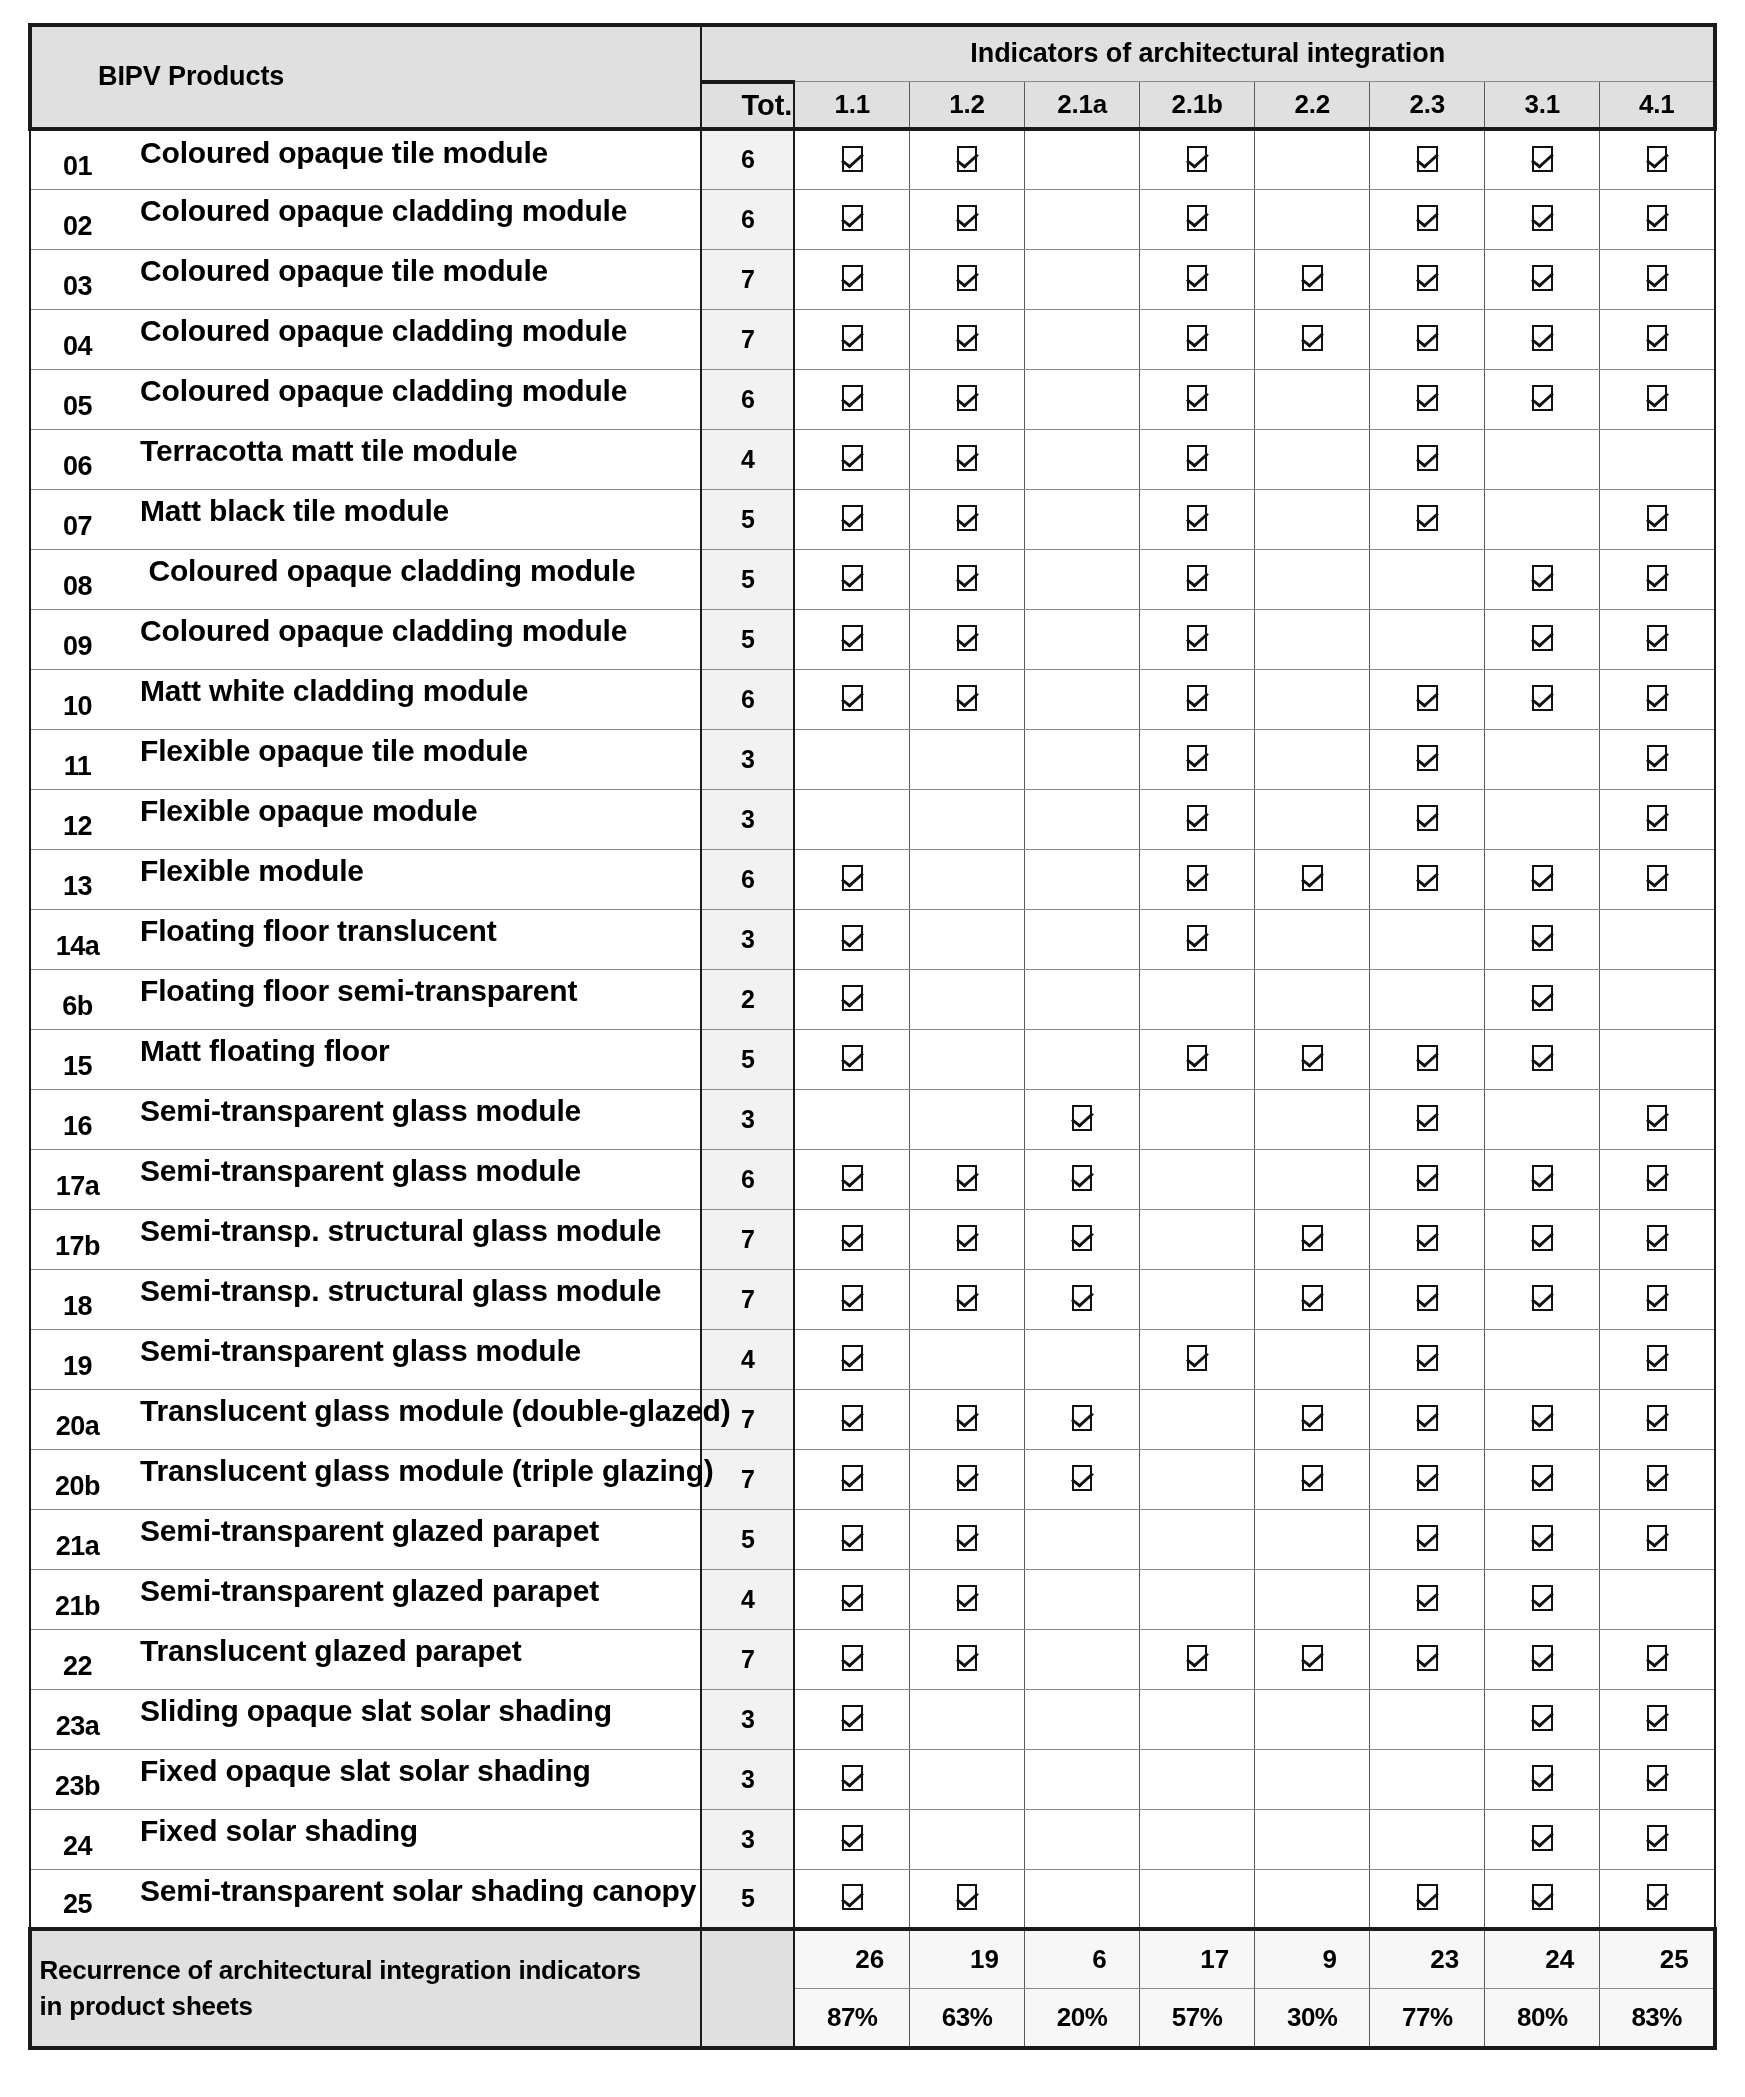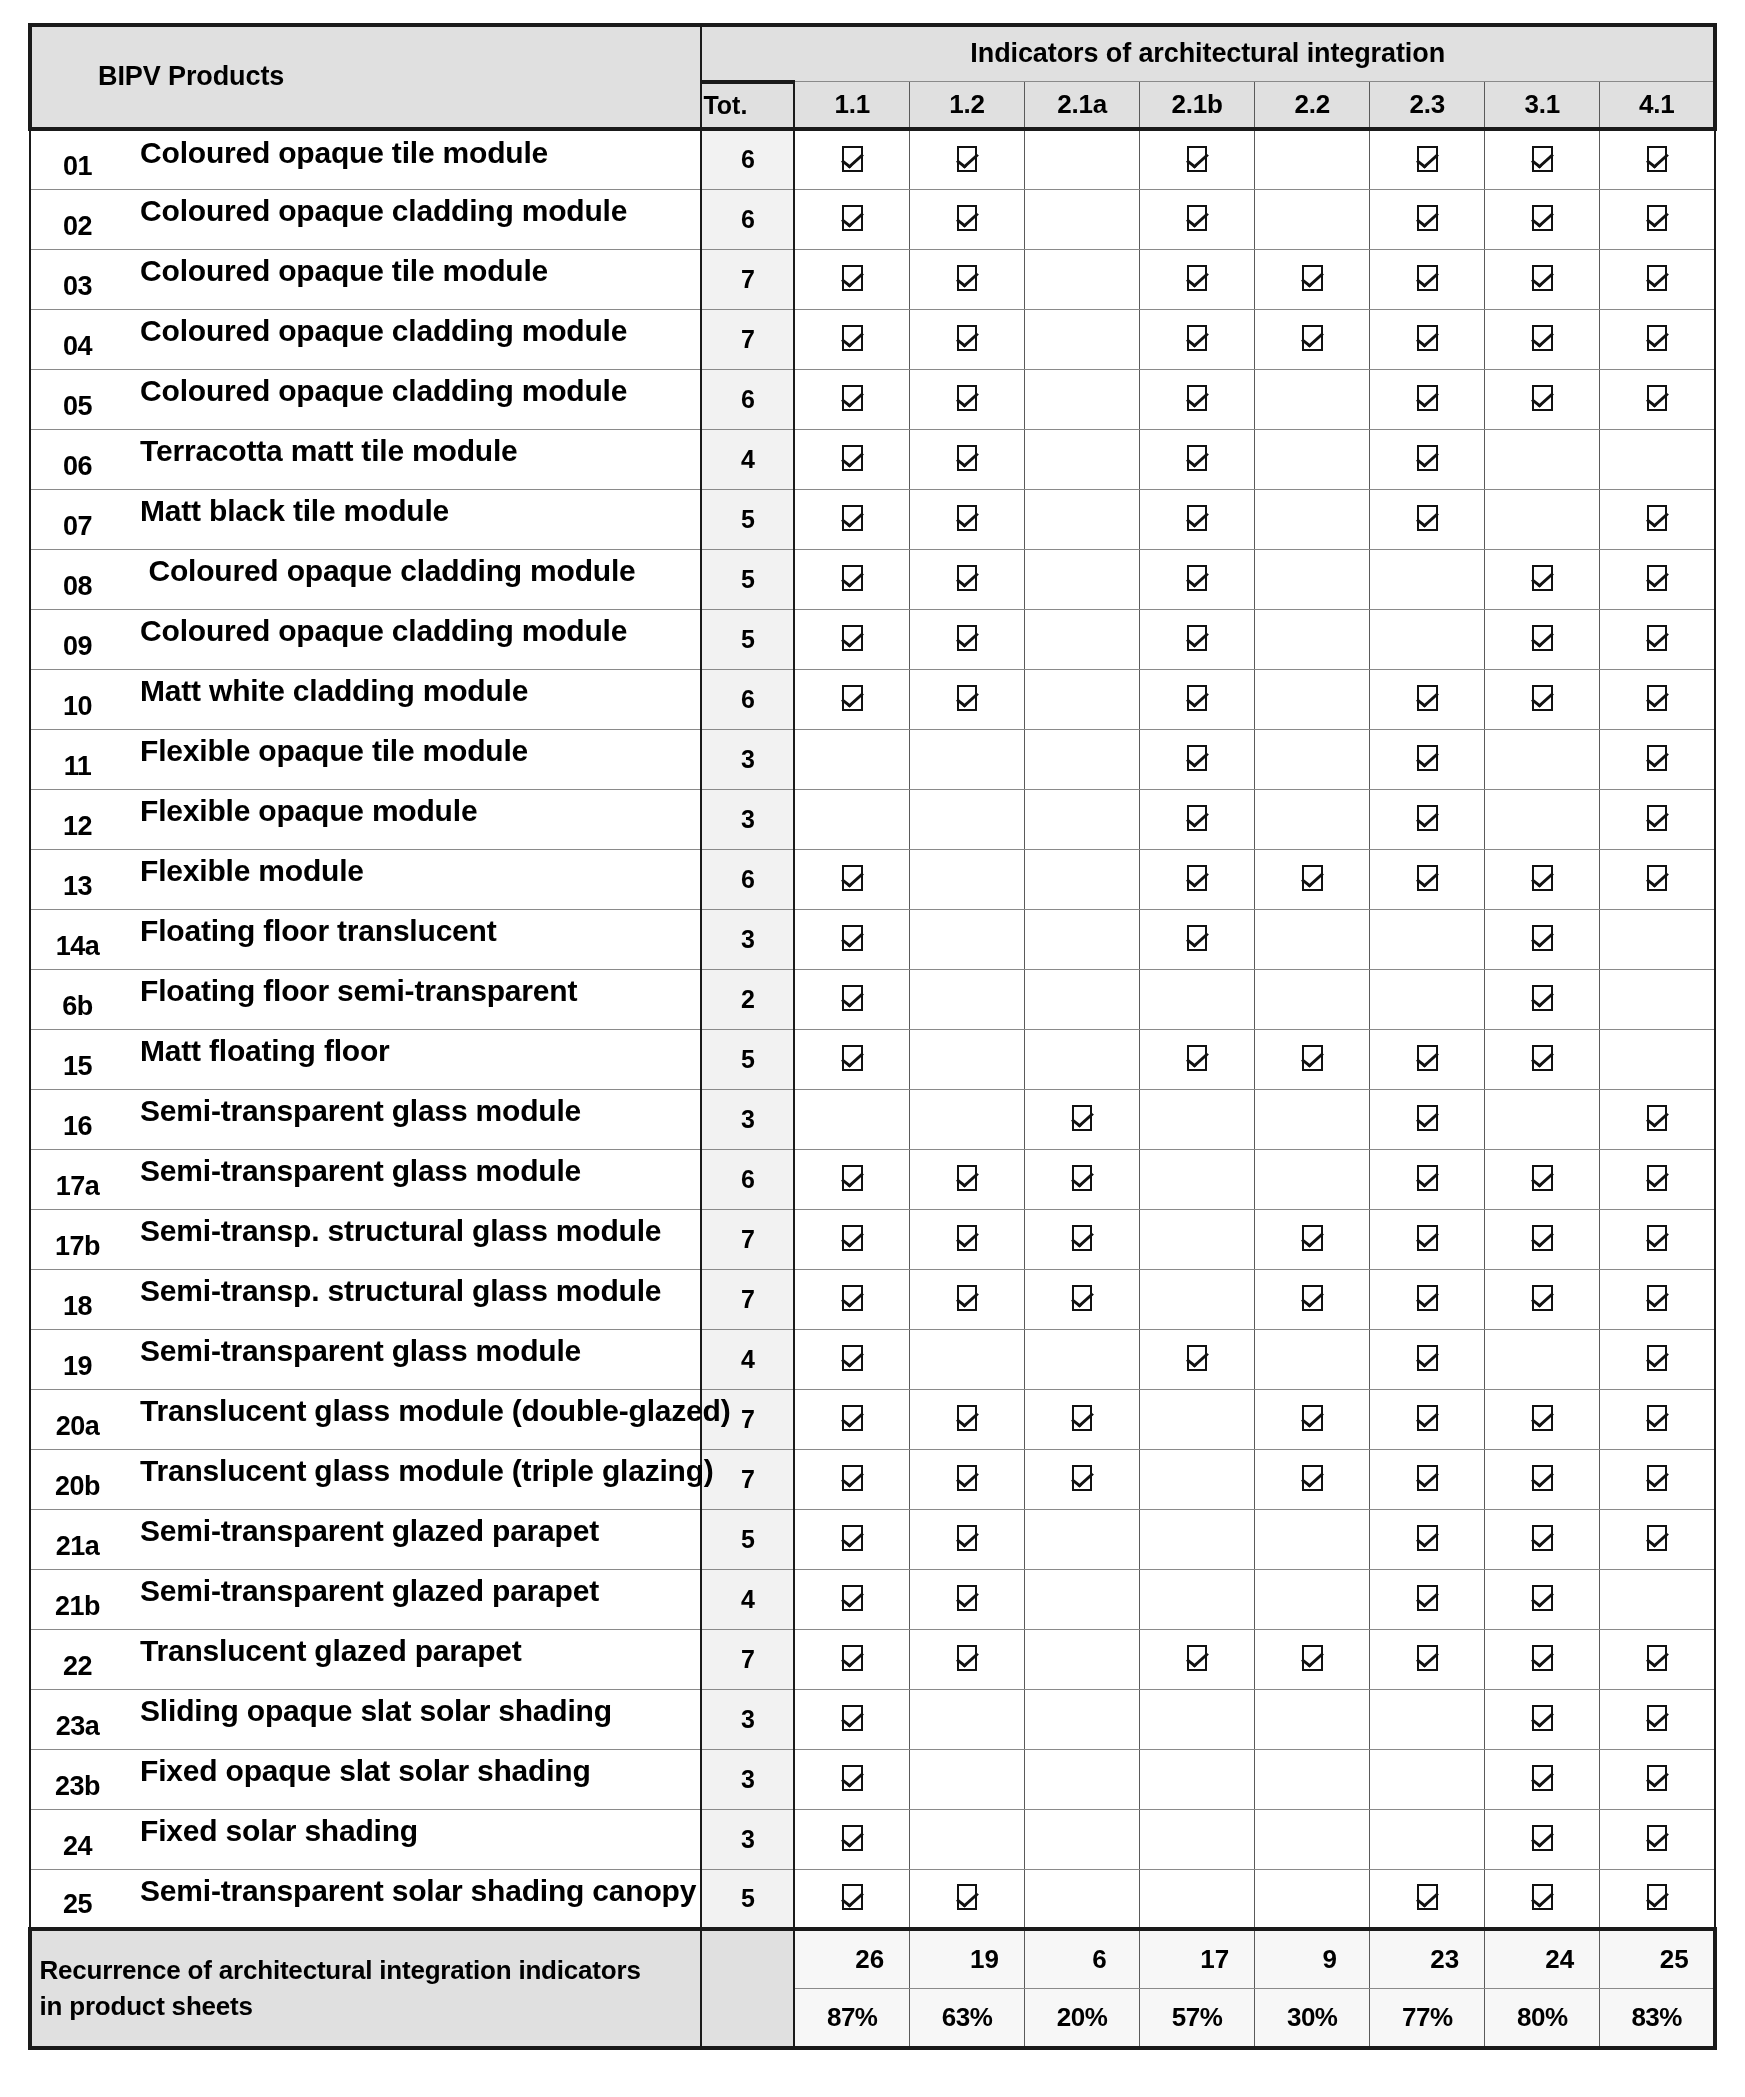--- a/index.html
+++ b/index.html
@@ -57,23 +57,23 @@
     vertical-align: middle;
     height: 51px;
     font-size: 27px;
     letter-spacing: -0.1px;
   }
   .hdr-tot-cell {
     background: #e0e0e0;
     border-top: 4.2px solid #1a1a1a;
     border-bottom: 4.2px solid #1a1a1a;
     border-right: 2.3px solid #1a1a1a;
-    text-align: left;
-    vertical-align: middle;
-    font-size: 25px;
+    text-align: right;
+    vertical-align: middle;
+    font-size: 29px;
   }
   .hdr-sub-cell {
     background: #e0e0e0;
     border-bottom: 4.2px solid #1a1a1a;
     border-right: 0.9px solid #5a5a5a;
     text-align: center;
     vertical-align: middle;
     height: 43px;
     font-size: 26px;
     letter-spacing: -0.2px;

